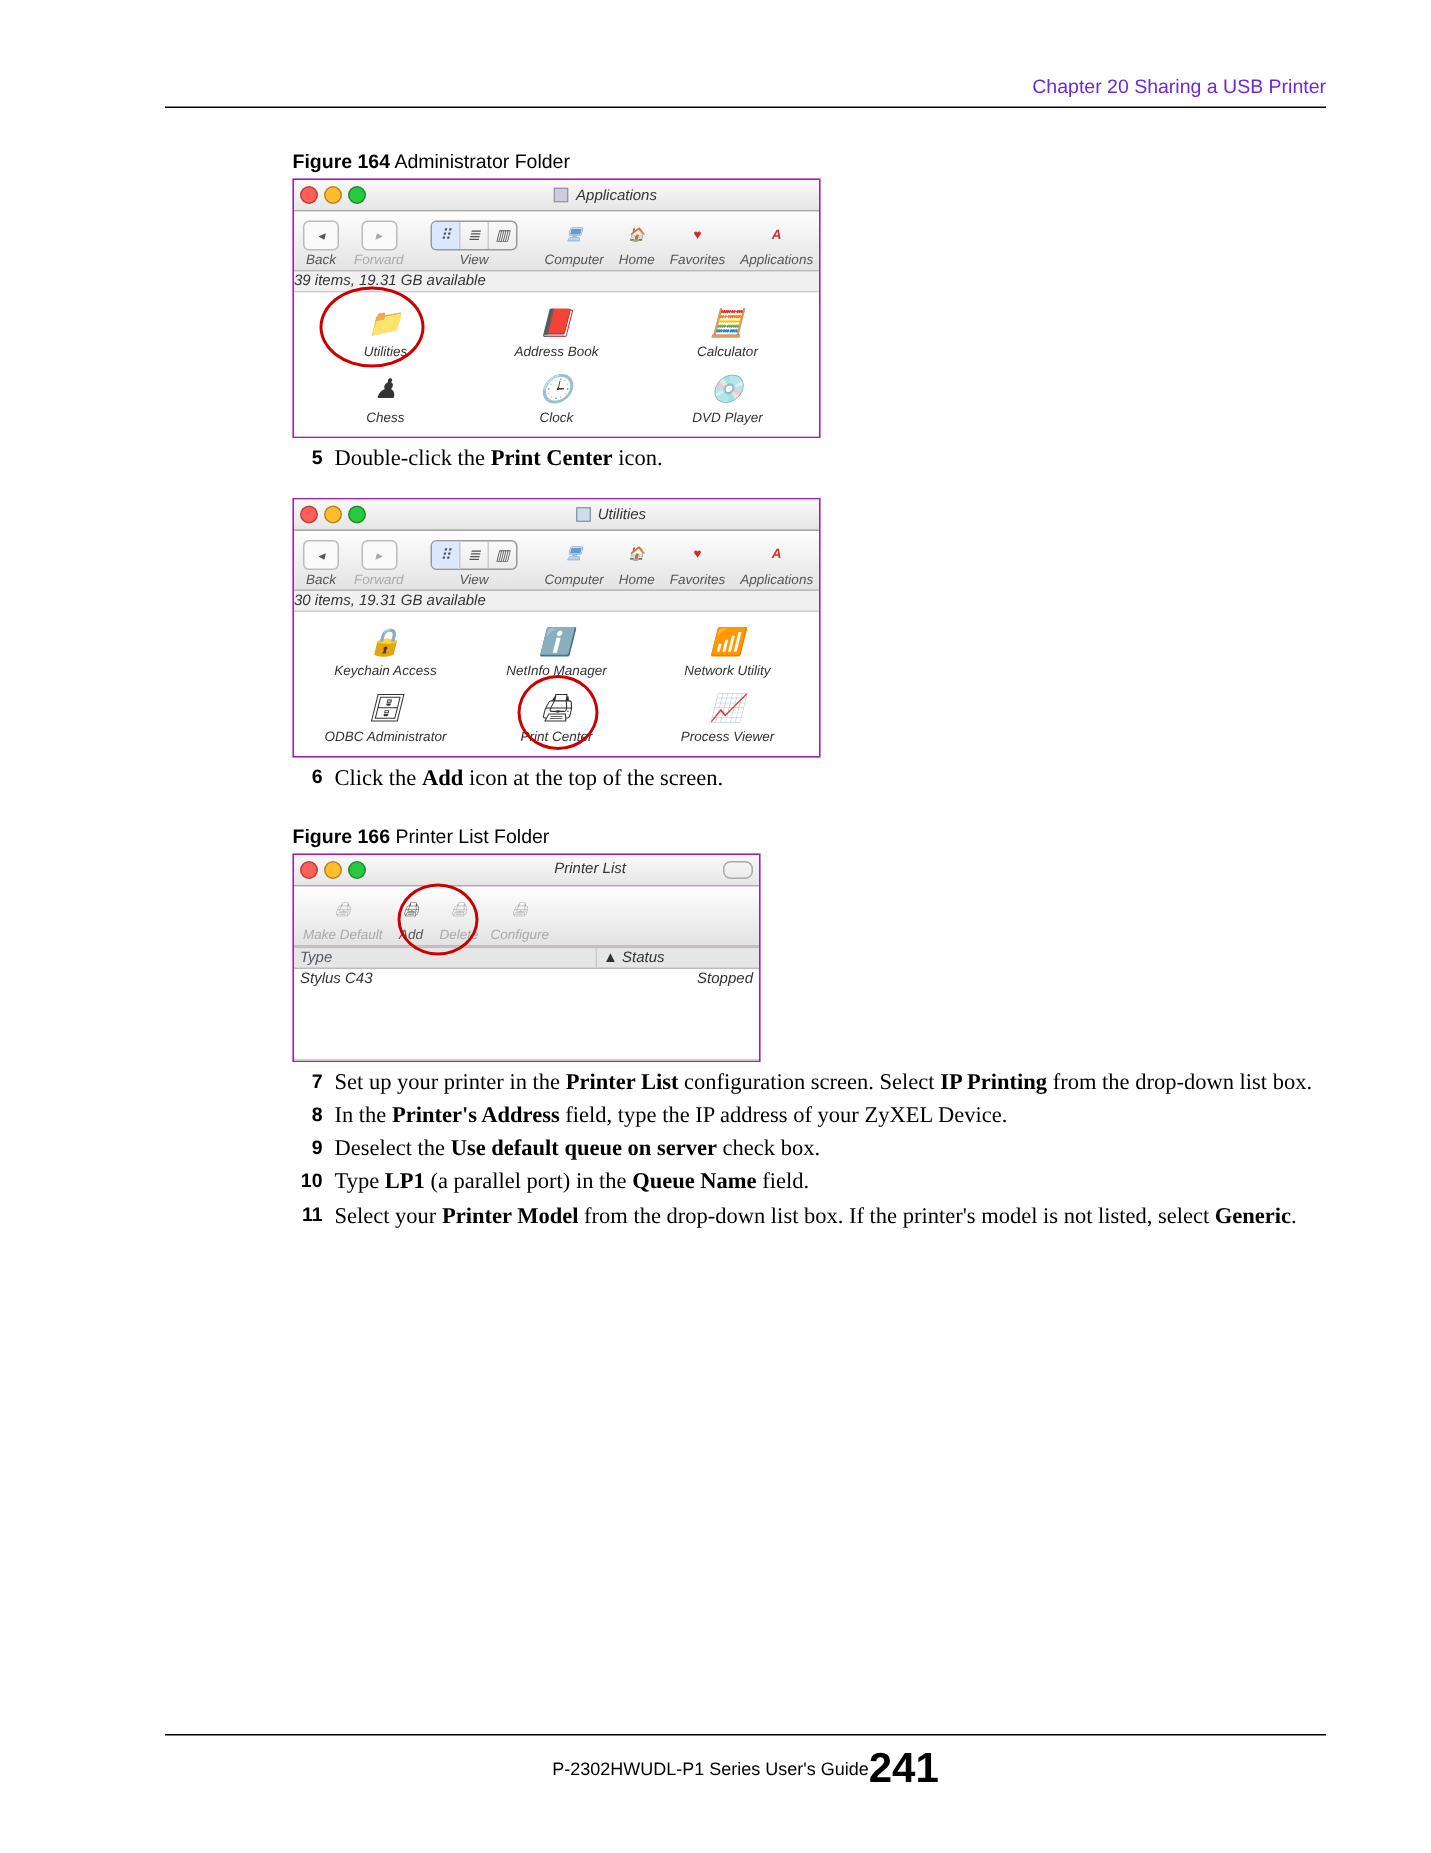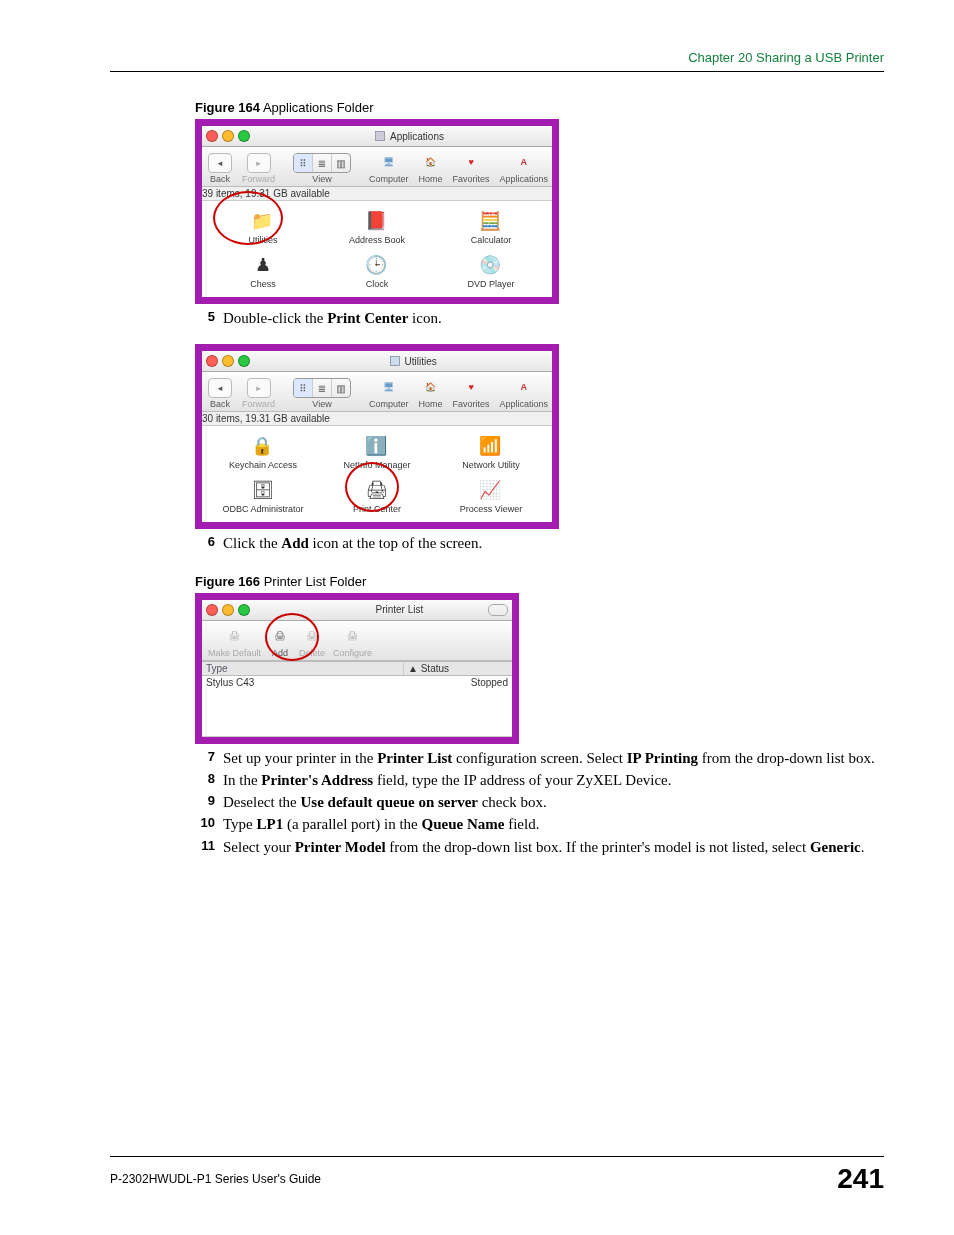--- a/index.html
+++ b/index.html
@@ -13,43 +13,44 @@
     width: 954px;
     height: 1235px;
     box-sizing: border-box;
     padding: 50px 70px 40px 110px;
     position: relative;
   }
   .header {
     text-align: right;
     font-family: Arial, Helvetica, sans-serif;
     font-size: 13px;
-    color: #15803d;
+    color: #6d28d9;
   }
   .rule {
     border-top: 1.5px solid #000;
     margin: 6px 0 28px 0;
   }
   .content {
     margin-left: 85px;
   }
   .figcap {
     font-family: Arial, Helvetica, sans-serif;
     font-size: 13px;
     margin: 4px 0;
   }
   .figcap b { font-weight: bold; text-align: center; }
   .figure {
-    border: 7px solid #a21caf;
+    border: 1px solid #a21caf;
     width: 350px;
     background: #f0abfc;
     margin-bottom: 4px;
     font-family: "Lucida Grande", Arial, sans-serif;
     font-size: 10px;
     color: #333;
+    font-style: italic;
   }
   .fig-titlebar {
     display: flex;
     align-items: center;
     height: 20px;
     background: linear-gradient(#fafafa,#e6e6e6);
     border-bottom: 1px solid #aaa;
     padding: 0 4px;
     gap: 4px;
   }
@@ -90,40 +91,40 @@
   .fig3 .list-row .col1{flex:1;} .fig3 .list-row .col2{width:100px;text-align:right;}
   .fig3 .list-body{ height:60px; background:#fff; border-bottom:1px solid #ccc;}
 
   .steps { list-style:none; padding:0; margin:0;}
   .steps li{ display:flex; gap:8px; margin:2px 0; line-height:1.35;}
   .steps li .num{ font-family: Arial, sans-serif; font-weight:bold; width:20px; text-align:right; font-size:13px;}
   .steps li .txt{ flex:1; font-family:"Times New Roman",serif; font-size:15px;}
 
   .footer{ position:absolute; bottom:40px; left:110px; right:70px;}
   .footer .line{ border-top:1.5px solid #000;}
-  .footer-row{ display:flex; align-items:center; justify-content:space-between; margin-top:6px;}
+  .footer-row{ display:flex; align-items:center; justify-content:center; margin-top:6px;}
   .footer-left{ font-family:Arial,sans-serif; font-size:12px;}
   .page-num{ font-family:Arial,sans-serif; font-weight:bold; font-size:28px;}
 
   .heart { color:#d22; }
   .aicon{ color:#c33; font-weight:bold;}
   .homeico{ color:#c90;}
   .compico{ color:#69c;}
 </style>
 </head>
 <body>
 
 <div class="page">
   <div class="header">Chapter 20 Sharing a USB Printer</div>
   <div class="rule"></div>
 
   <div class="content">
 
     <div class="figcap">
-      <b>Figure 164</b><span>   Applications Folder</span>
+      <b>Figure 164</b><span>   Administrator Folder</span>
     </div>
 
     <div class="figwrap">
       <div class="figure">
         <div class="fig-titlebar">
           <div class="traffic">
             <div class="dot red"></div>
             <div class="dot yellow"></div>
             <div class="dot green"></div>
           </div>

